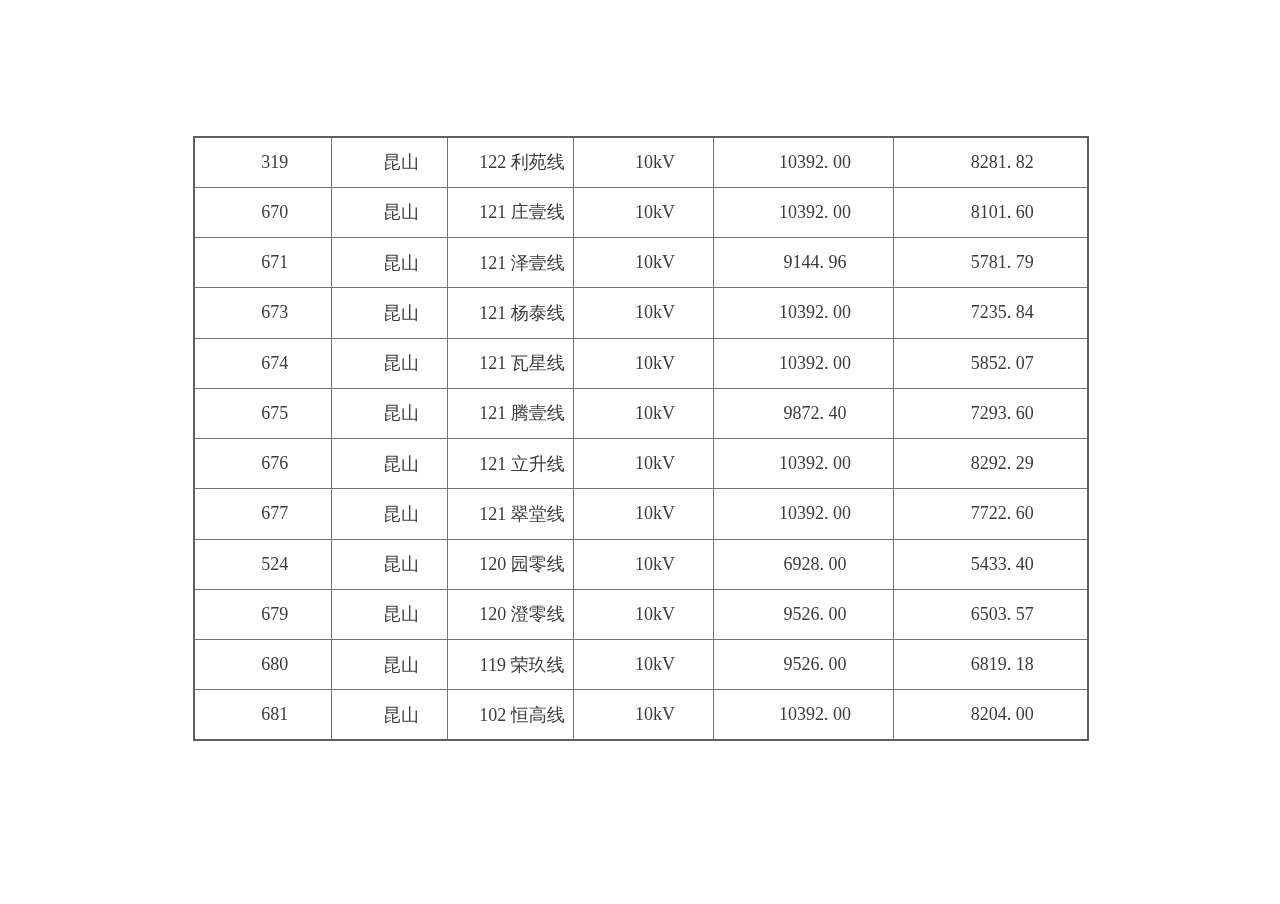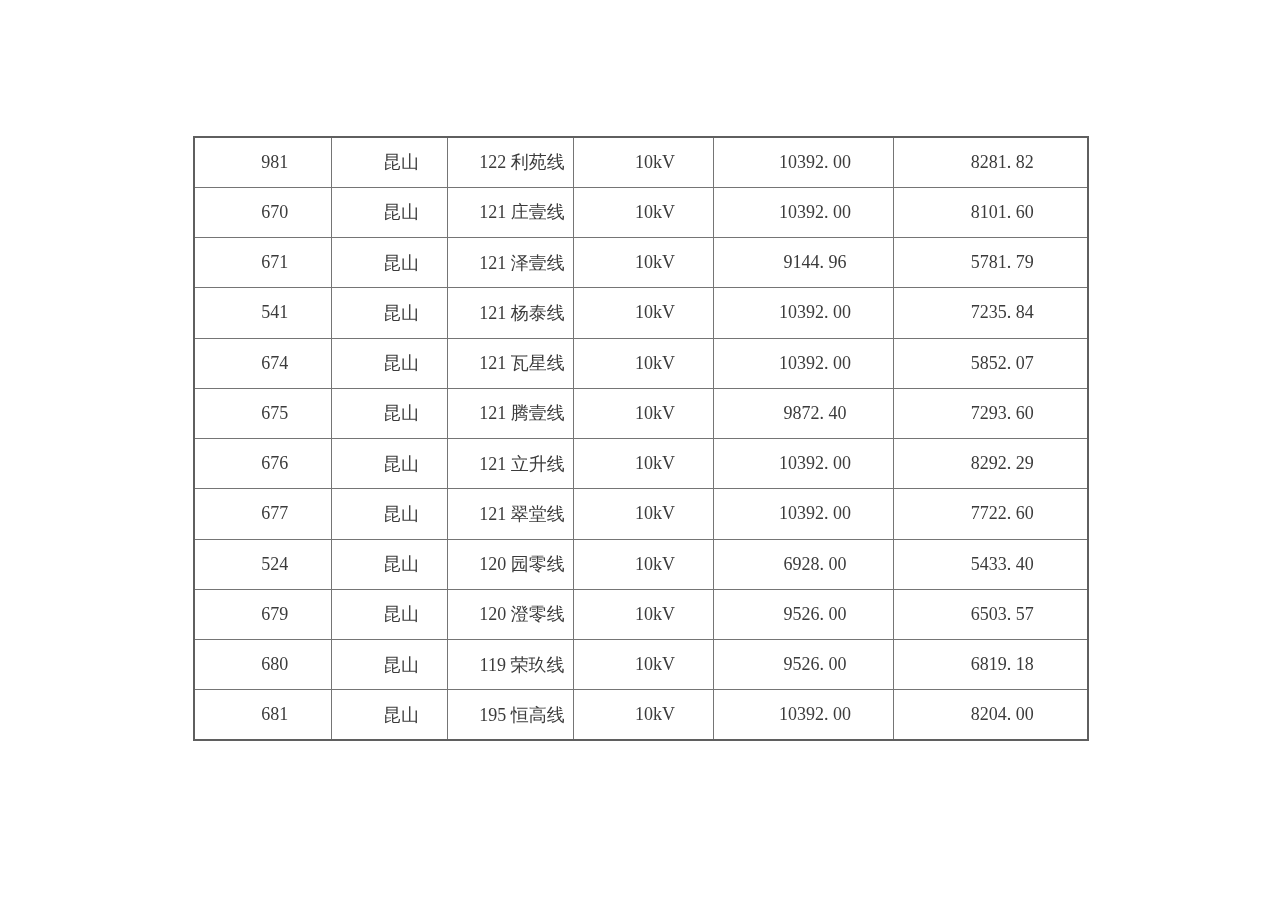--- a/index.html
+++ b/index.html
@@ -54,21 +54,21 @@
     <colgroup>
       <col style="width:137px">
       <col style="width:116px">
       <col style="width:126px">
       <col style="width:140px">
       <col style="width:180px">
       <col style="width:195px">
     </colgroup>
     <tbody>
         <tr>
-          <td>981</td>
+          <td>319</td>
           <td>昆山</td>
           <td>122 利苑线</td>
           <td>10kV</td>
           <td>10392. 00</td>
           <td>8281. 82</td>
         </tr>
         <tr>
           <td>670</td>
           <td>昆山</td>
           <td>121 庄壹线</td>
@@ -78,21 +78,21 @@
         </tr>
         <tr>
           <td>671</td>
           <td>昆山</td>
           <td>121 泽壹线</td>
           <td>10kV</td>
           <td>9144. 96</td>
           <td>5781. 79</td>
         </tr>
         <tr>
-          <td>541</td>
+          <td>673</td>
           <td>昆山</td>
           <td>121 杨泰线</td>
           <td>10kV</td>
           <td>10392. 00</td>
           <td>7235. 84</td>
         </tr>
         <tr>
           <td>674</td>
           <td>昆山</td>
           <td>121 瓦星线</td>
@@ -144,20 +144,20 @@
           <td>680</td>
           <td>昆山</td>
           <td>119 荣玖线</td>
           <td>10kV</td>
           <td>9526. 00</td>
           <td>6819. 18</td>
         </tr>
         <tr>
           <td>681</td>
           <td>昆山</td>
-          <td>195 恒高线</td>
+          <td>102 恒高线</td>
           <td>10kV</td>
           <td>10392. 00</td>
           <td>8204. 00</td>
         </tr>
       </tbody>
   </table>
 </div>
 
 </body></html>

